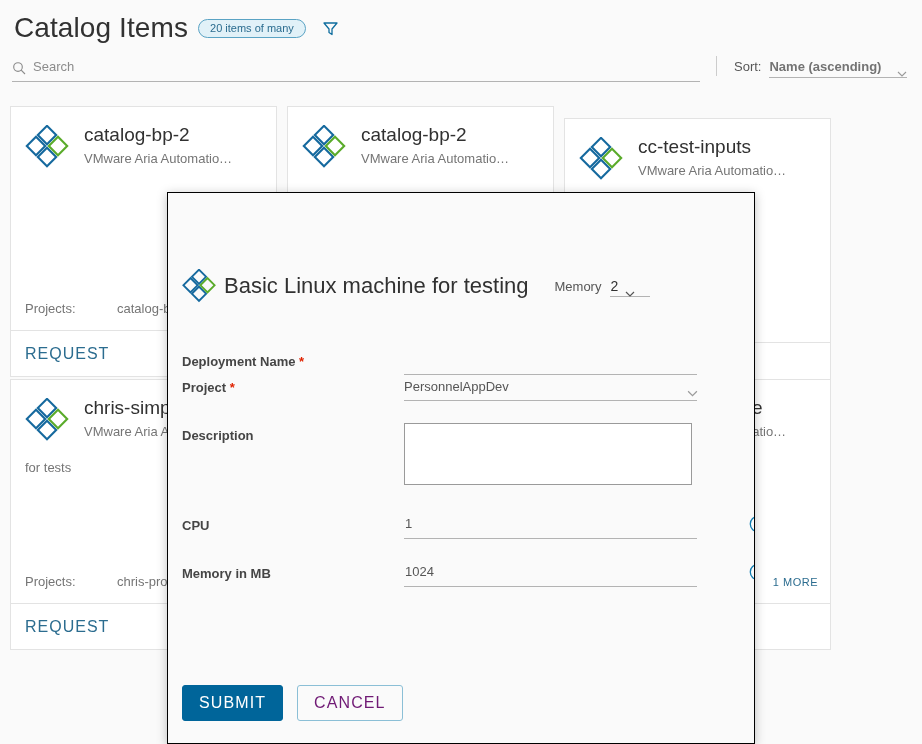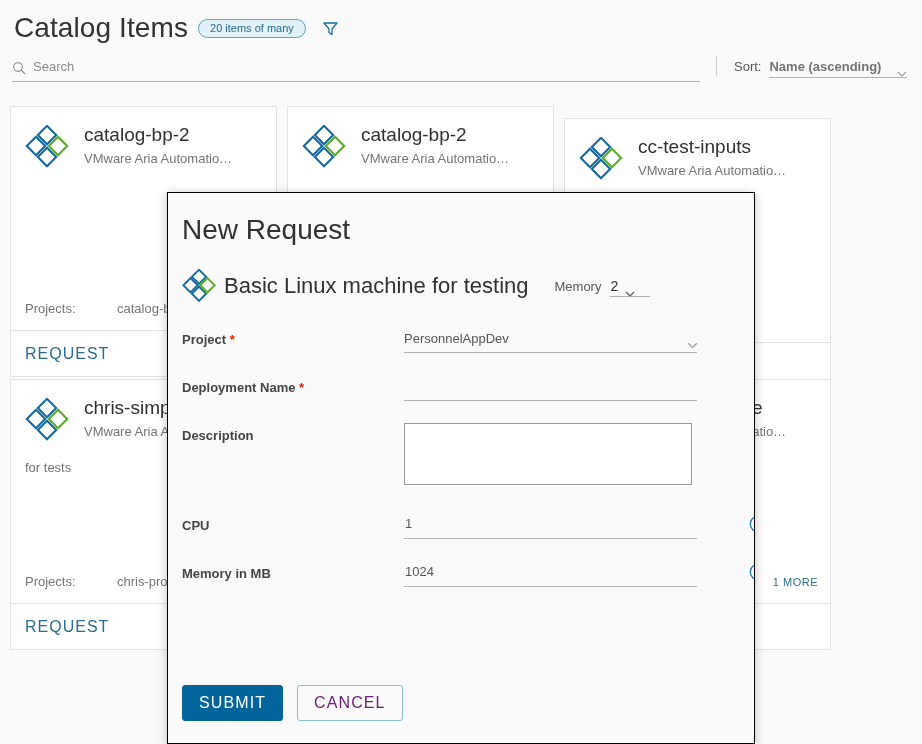--- a/index.html
+++ b/index.html
@@ -419,21 +419,20 @@
         </div>
       </div>
       <div class="card-footer">
         <a class="request-link">REQUEST</a>
       </div>
     </div>
   </div>
 
   <div class="modal">
 
-    <div class="modal-title">New Request</div>
 
     <div class="modal-subhead">
       <span class="subhead-icon">
         <svg width="34" height="34" viewBox="0 0 44 44" aria-hidden="true">
           <g fill="none" stroke-width="2.4">
             <rect x="4.5" y="14.5" width="13" height="13" transform="rotate(-45 11 21)" stroke="#15699e"></rect>
             <rect x="15.5" y="3.5" width="13" height="13" transform="rotate(-45 22 10)" stroke="#15699e"></rect>
             <rect x="15.5" y="25.5" width="13" height="13" transform="rotate(-45 22 32)" stroke="#15699e"></rect>
             <rect x="26.5" y="14.5" width="13" height="13" transform="rotate(-45 33 21)" stroke="#5aab2a"></rect>
           </g>
@@ -449,47 +448,47 @@
             <svg width="10" height="6" viewBox="0 0 10 6" aria-hidden="true">
               <path d="M1 1 L5 5 L9 1" fill="none" stroke="#565656" stroke-width="1.2"></path>
             </svg>
           </span>
         </span>
       </span>
     </div>
 
     <div class="form">
 
+      <div class="frow row-deploy">
+        <div class="flabel">
+          <span>Deployment Name</span>
+          <span class="req-star">*</span>
+        </div>
+        <div class="fctrl">
+          <input class="underline-input" type="text" value="" style="">
+        </div>
+      </div>
+
       <div class="frow row-project">
         <div class="flabel">
           <span>Project</span>
           <span class="req-star">*</span>
         </div>
         <div class="fctrl">
           <div class="select-ctrl">
             <span class="select-val">PersonnelAppDev</span>
             <span class="caret">
               <svg width="11" height="7" viewBox="0 0 10 6" aria-hidden="true">
                 <path d="M1 1 L5 5 L9 1" fill="none" stroke="#9a9a9a" stroke-width="1.1"></path>
               </svg>
             </span>
           </div>
         </div>
       </div>
 
-      <div class="frow row-deploy">
-        <div class="flabel">
-          <span>Deployment Name</span>
-          <span class="req-star">*</span>
-        </div>
-        <div class="fctrl">
-          <input class="underline-input" type="text" value="" style="">
-        </div>
-      </div>
-
       <div class="frow row-desc">
         <div class="flabel">
           <span>Description</span>
         </div>
         <div class="fctrl">
           <textarea class="textarea-ctrl" style=""></textarea>
         </div>
       </div>
 
       <div class="frow row-cpu">

